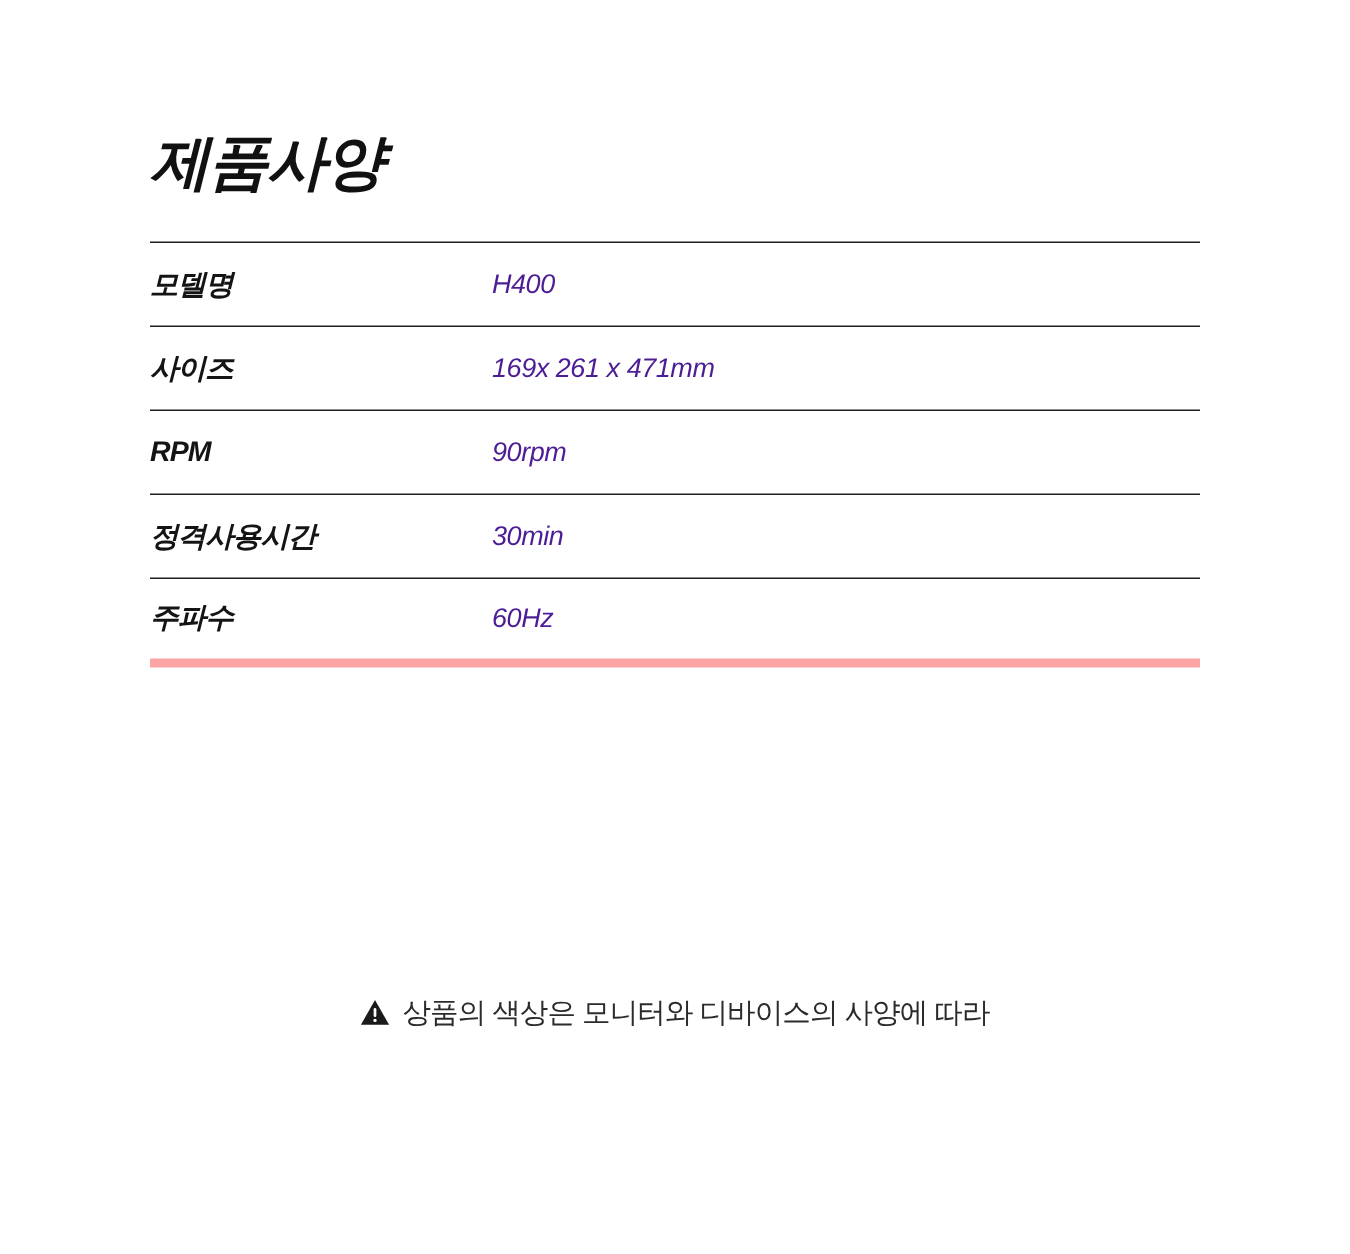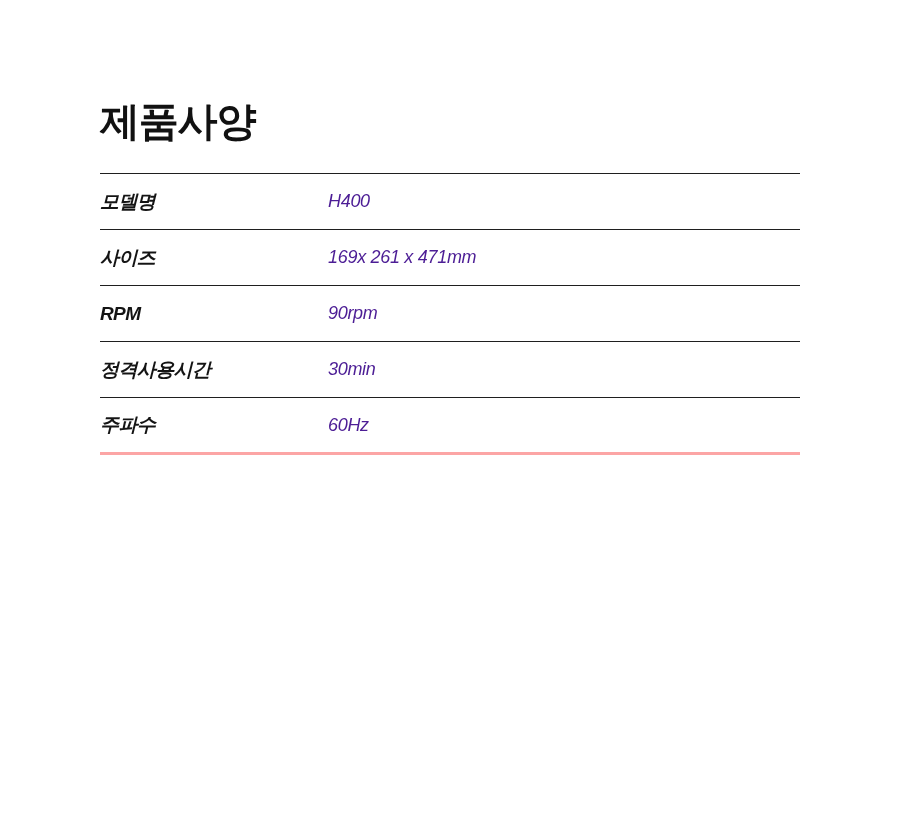--- a/index.html
+++ b/index.html
@@ -25,39 +25,40 @@
     left: 100px;
     top: 85px;
     width: 700px;
   }
   .spec-title {
     font-size: 40px;
     font-weight: 800;
     letter-spacing: -1.2px;
     line-height: 1.2;
     color: #111111;
-    margin: 12px 0 28px 0;
+    margin: 0 0 28px 0;
     font-family: "DejaVu Sans", "Liberation Sans", sans-serif;
+    font-style: italic;
   }
   table.spec-table {
     width: 700px;
     border-collapse: collapse;
     table-layout: fixed;
     font-style: italic;
   }
   table.spec-table tr {
     height: 56px;
   }
   table.spec-table td {
     border-top: 1px solid #1f1f1f;
     padding: 0;
     vertical-align: middle;
   }
   table.spec-table tr:last-child td {
-    border-bottom: 3px solid #fca5a5;
+    border-bottom: 6px solid #fca5a5;
   }
   td.spec-label {
     width: 228px;
     font-size: 19px;
     font-weight: 700;
     color: #141414;
     padding-left: 4px;
     letter-spacing: -0.6px;
   }
   td.spec-value {
@@ -117,15 +118,24 @@
         </tr>
         <tr>
           <td class="spec-label">주파수</td>
           <td class="spec-value">60Hz</td>
         </tr>
       </tbody>
     </table>
   </div>
 
   <div class="notice">
+    <span class="notice-line">
+      <span class="warn-icon">
+        <svg width="20" height="18" viewBox="0 0 20 18" aria-hidden="true">
+          <path d="M10 0.6 L19.4 17.2 L0.6 17.2 Z" fill="#1a1a1a"></path>
+          <rect x="9.1" y="6.0" width="1.8" height="6.0" rx="0.9" fill="#ffffff"></rect>
+          <circle cx="10" cy="14.3" r="1.1" fill="#ffffff"></circle>
+        </svg>
+      </span><span>상품의 색상은 모니터와 디바이스의 사양에 따라</span>
+    </span>
   </div>
 
 </div>
 
 </body></html>

